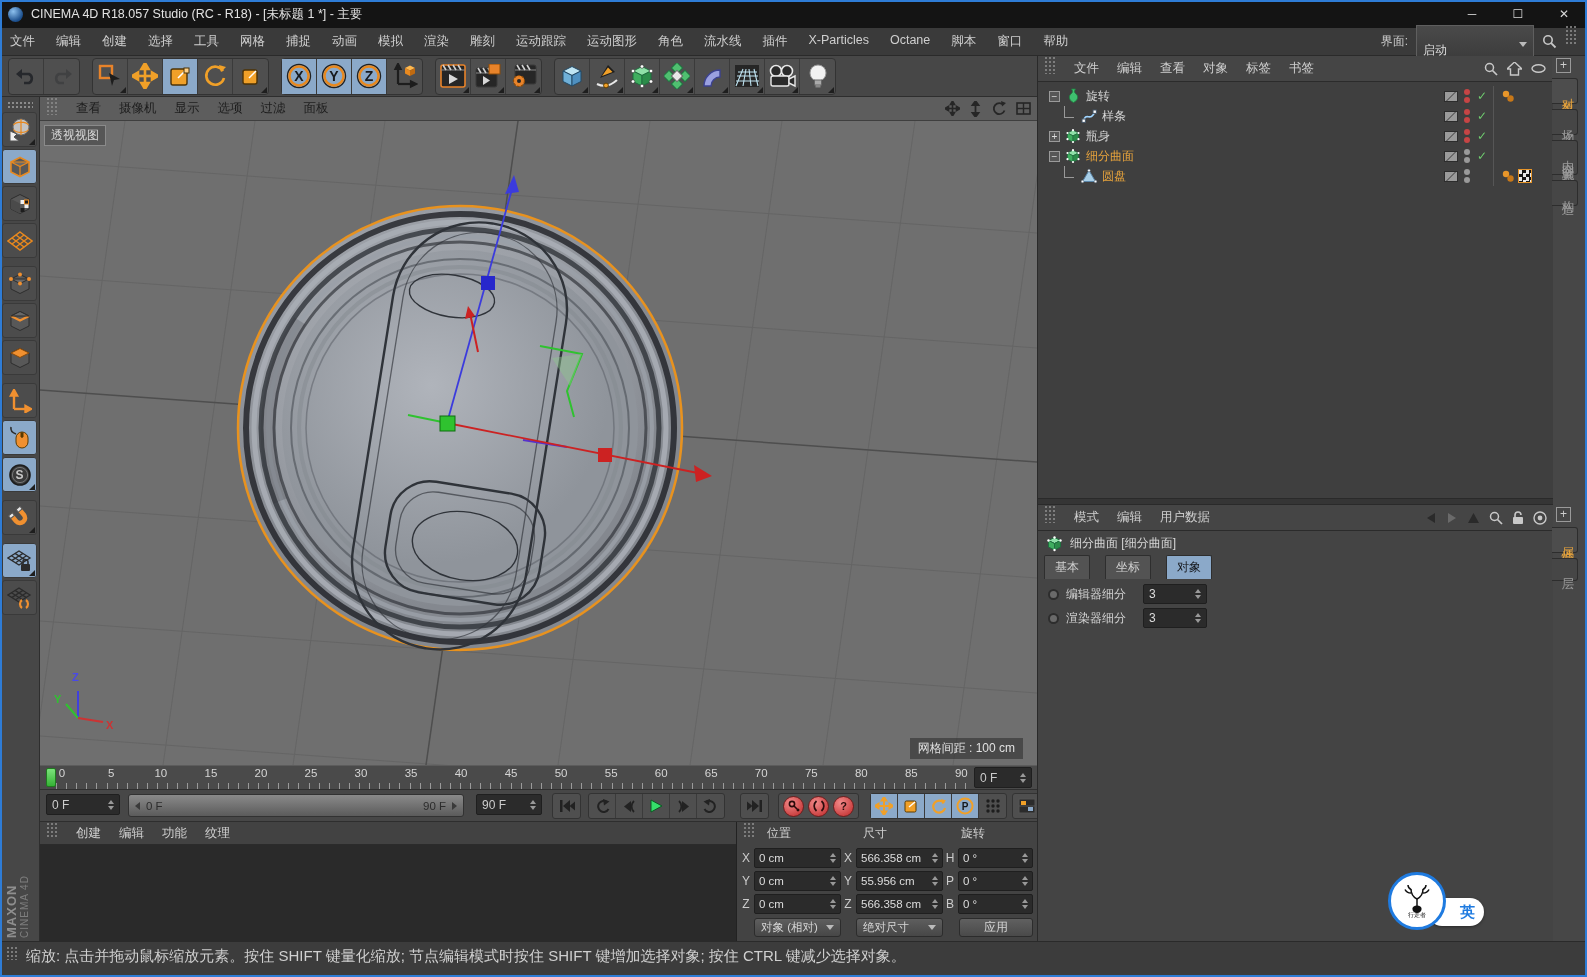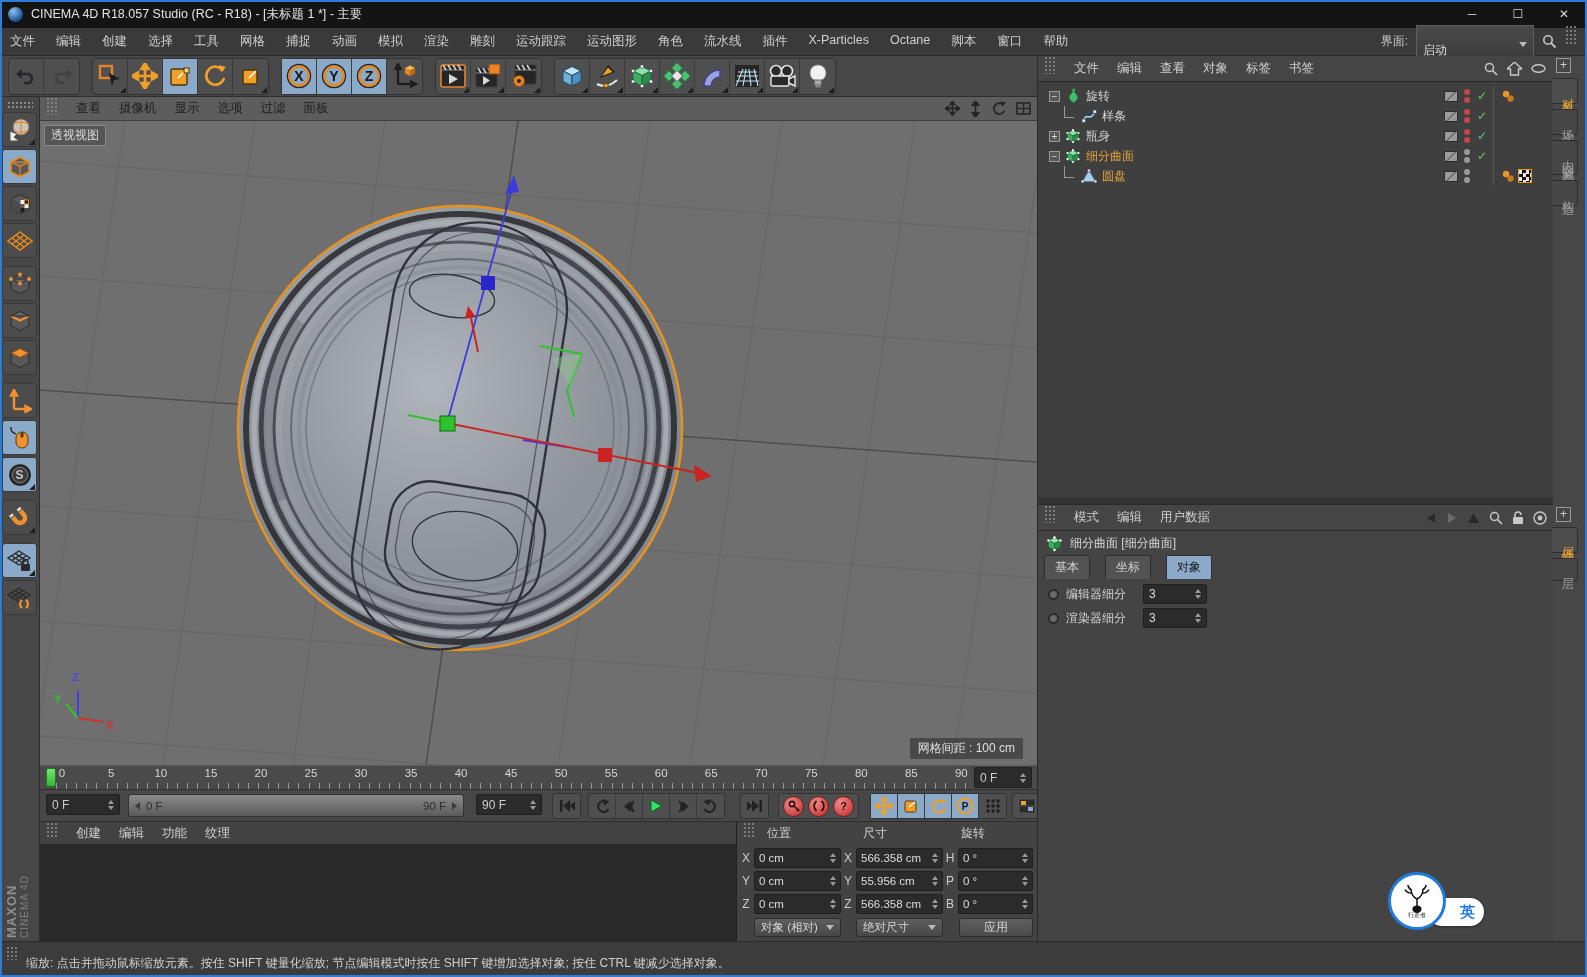--- a/index.html
+++ b/index.html
@@ -75,21 +75,21 @@
 #co-headers{height:23px;display:flex;align-items:center;gap:0;padding-left:6px}
 .cohead{color:#d0d0d0}
 .co-col{position:absolute;top:26px;display:flex;flex-direction:column;gap:3px}
 .co-row{display:flex;align-items:center;height:20px;gap:3px}
 .co-ax{width:10px;text-align:center;color:#ccc}
 .co-field{flex:1;height:20px;background:#2b2b2b;border:1px solid #1f1f1f;border-radius:2px;display:flex;align-items:center;padding:0 4px;color:#ddd;font-size:11.5px}
 .co-dd{position:absolute;height:19px;background:linear-gradient(#5e5e5e,#474747);border:1px solid #2c2c2c;border-radius:3px;display:flex;align-items:center;padding:0 6px;color:#d5d5d5;font-size:11.5px}
 #apply-btn{position:absolute;height:19px;background:linear-gradient(#606060,#4a4a4a);border:1px solid #2c2c2c;border-radius:3px;color:#d5d5d5;display:flex;align-items:center;justify-content:center}
 
 #status{left:0;top:941px;width:1587px;height:34px;background:#3c3c3c;border-top:1px solid #2a2a2a;display:flex;align-items:flex-start;padding:4px 6px;gap:8px}
-#status-text{color:#cfcfcf;font-size:12px;margin-top:9px}
+#status-text{color:#cfcfcf;font-size:15px;margin-top:1px}
 
 #rpanel{left:1037px;top:56px;width:515px;height:885px;background:#414141;border-left:1px solid #2a2a2a}
 .pmenu{height:26px;background:#454545;border-bottom:1px solid #2b2b2b;display:flex;align-items:center;gap:18px;padding:0 6px}
 .pmi{color:#cfcfcf;font-size:12.5px}
 .pmenu .icons{margin-left:auto;display:flex;gap:9px;align-items:center}
 #om-tree{position:absolute;left:0;top:26px;width:515px;height:416px;background:#3f3f3f;padding-top:4px}
 .om-row{display:flex;align-items:center;height:20px;position:relative}
 .indent{display:flex;width:26px;justify-content:flex-end}
 .indent.child{width:42px}
 .exp{width:11px;height:11px;background:#575757;border:1px solid #9a9a9a;color:#ddd;font-size:10px;line-height:9px;text-align:center;margin-right:4px}

